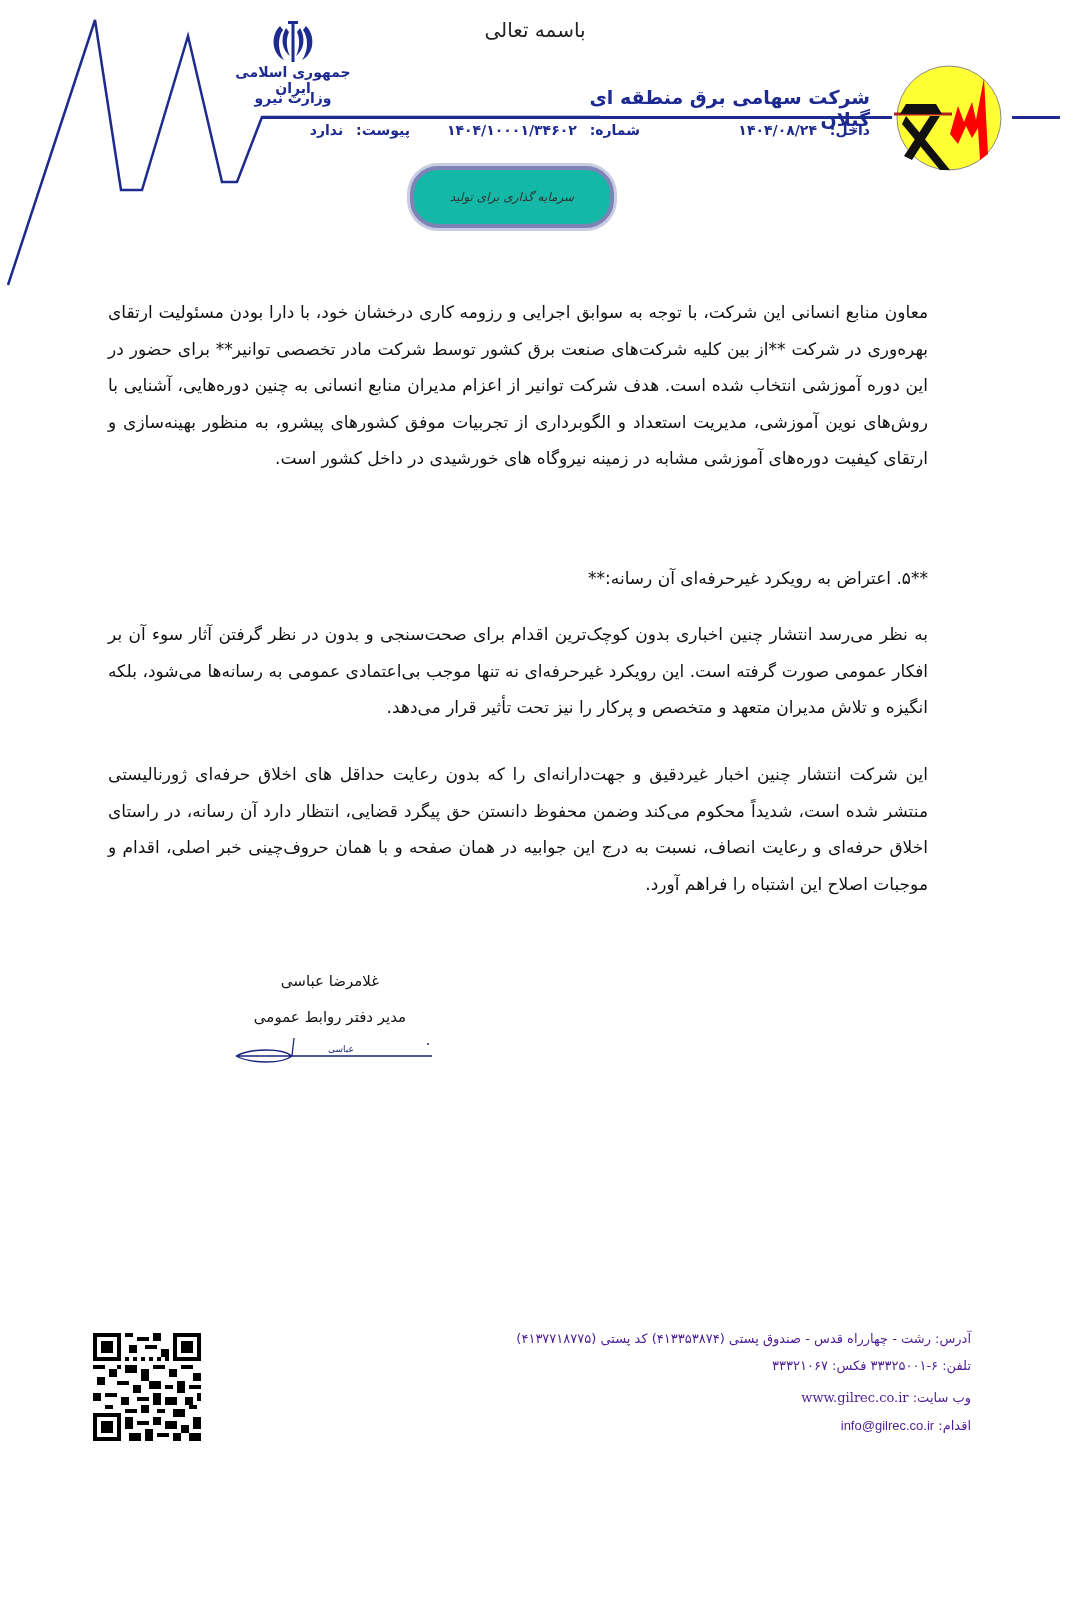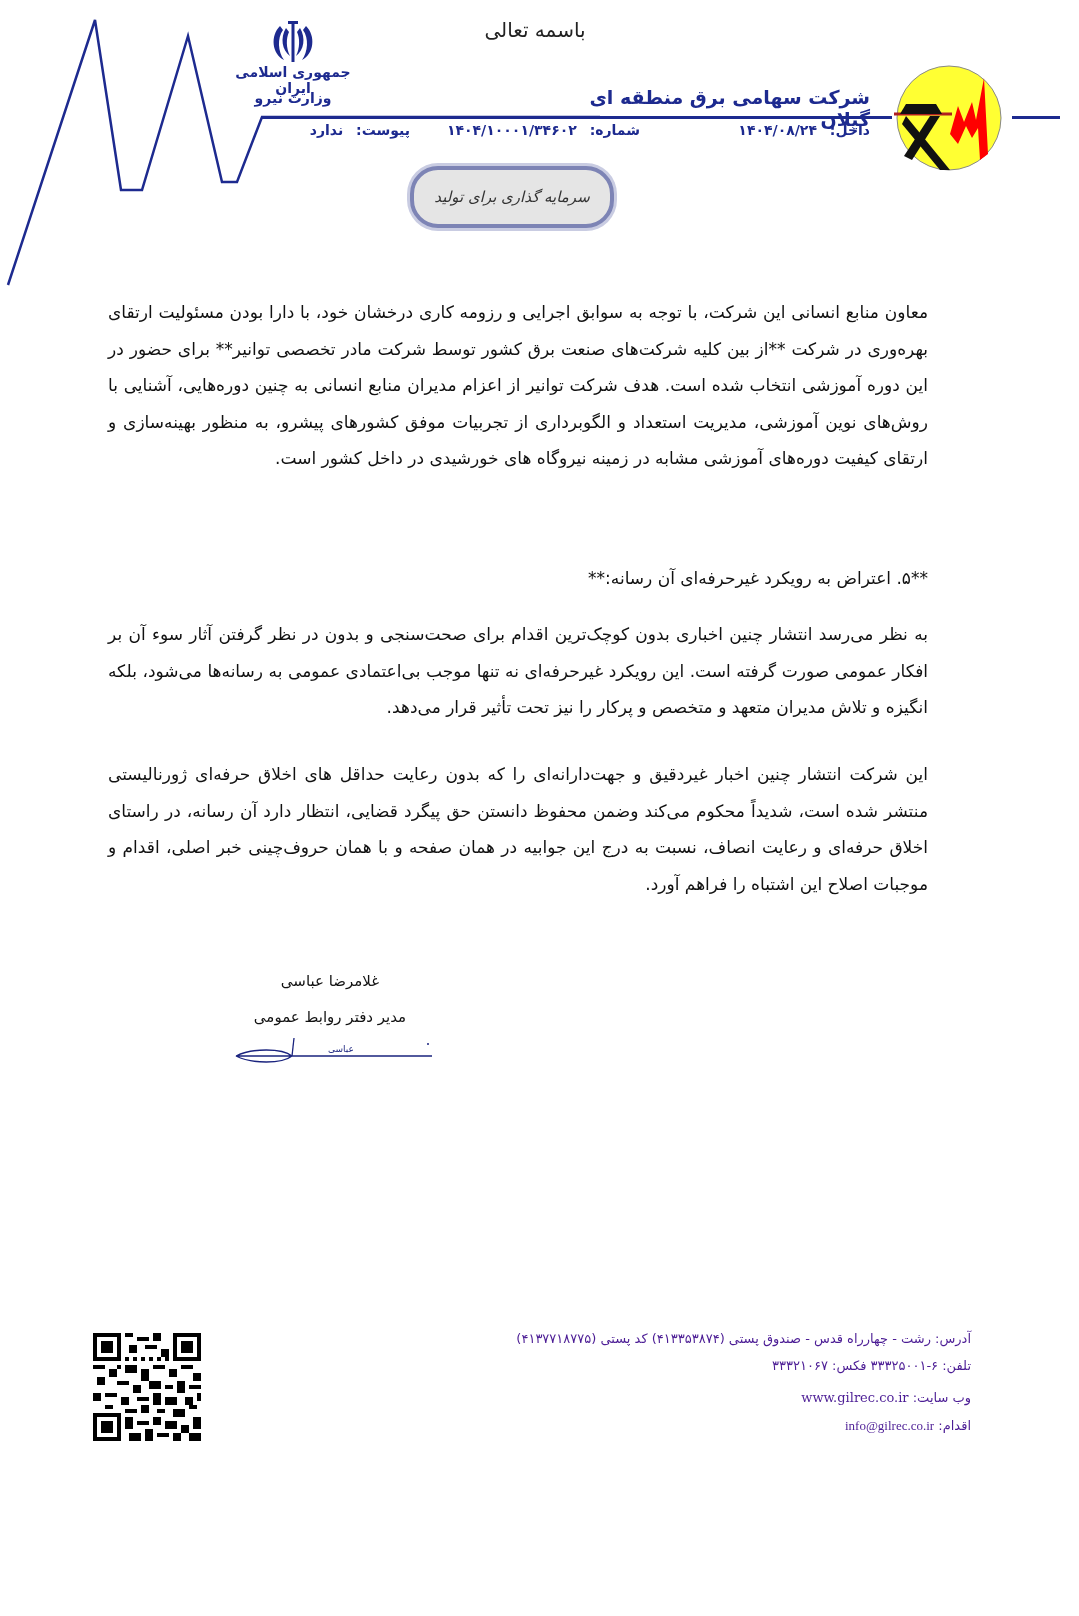--- a/index.html
+++ b/index.html
@@ -6,21 +6,21 @@
   body { width: 1079px; height: 1616px; position: relative; overflow: hidden; font-family: "DejaVu Sans", sans-serif; color: #111; }
   .abs { position: absolute; }
   .rtl { direction: rtl; }
   .header-line { position: absolute; background: #1d2a8f; height: 3px; }
   .bismillah { top: 18px; left: 480px; width: 110px; font-size: 20px; color: #222; text-align: center; }
   .gov-title { top: 64px; left: 218px; width: 150px; text-align: center; font-size: 14px; font-weight: bold; color: #1d2a8f; }
   .gov-sub { top: 90px; left: 218px; width: 150px; text-align: center; font-size: 14px; font-weight: bold; color: #1d2a8f; }
   .company { top: 86px; left: 560px; width: 310px; text-align: right; font-size: 19px; font-weight: bold; color: #1d2a8f; }
   .meta { top: 122px; font-size: 14px; font-weight: bold; color: #1d2a8f; white-space: nowrap; }
   .meta .lbl { margin-left: 8px; margin-top: 48px; }
-  .seal { top: 166px; left: 410px; width: 196px; height: 54px; border-radius: 28px; background: #e5e5e5; border: 4px solid #7d84b5; box-shadow: 0 0 0 3px #c9cce2; display:flex; align-items:center; justify-content:center; font-family: "DejaVu Serif", serif; font-style: italic; color: #333; font-size: 15px; }
+  .seal { top: 166px; left: 410px; width: 196px; height: 54px; border-radius: 28px; background: #14b8a6; border: 4px solid #7d84b5; box-shadow: 0 0 0 3px #c9cce2; display:flex; align-items:center; justify-content:center; font-family: "DejaVu Serif", serif; font-style: italic; color: #333; font-size: 12px; }
   .para { position: absolute; left: 108px; width: 820px; direction: rtl; font-size: 17px; line-height: 36.5px; text-align: justify; }
   .sig { font-weight: normal; font-size: 15px; text-align: center; width: 200px; left: 230px; }
   .footer { font-size: 13px; color: #4c1d95; direction: rtl; text-align: right; white-space: nowrap; }
   .qr { top: 1333px; left: 93px; width: 108px; height: 108px; }
 </style>
 </head>
 <body>
 
 <svg class="abs" style="top:0;left:0" width="600" height="290">
   <polyline points="8,285 95,20 121,190 142,190 188,36 222,182 237,182 262,117 600,117" fill="none" stroke="#1d2a8f" stroke-width="2.5"></polyline>
@@ -83,21 +83,21 @@
 </svg>
 
 <div class="abs footer" style="top:1331px; right:108px;">آدرس: رشت - چهارراه قدس - صندوق پستی (۴۱۳۳۵۳۸۷۴) کد پستی (۴۱۳۷۷۱۸۷۷۵)</div>
 <div class="abs footer" style="top:1358px; right:108px;">تلفن: ۶-۳۳۳۲۵۰۰۱ فکس: ۳۳۳۲۱۰۶۷</div>
 <div class="abs footer" style="top:1390px; right:108px;">
   <span>وب سایت:</span>
   <span style="font-family:'DejaVu Serif', serif;margin-left:16px;">www.gilrec.co.ir</span>
 </div>
 <div class="abs footer" style="top:1418px; right:108px;">
   <span>اقدام:</span>
-  <span style="font-family:Liberation Serif, serif;">info@gilrec.co.ir</span>
+  <span style="font-family:Liberation Sans, sans-serif;">info@gilrec.co.ir</span>
 </div>
 
 <svg class="abs qr" viewBox="0 0 27 27" shape-rendering="crispEdges">
   <rect width="27" height="27" fill="#fff"></rect>
   <g fill="#000">
     <rect x="0" y="0" width="7" height="7"></rect>
       <rect x="1" y="1" width="5" height="5" fill="#fff"></rect>
       <rect x="2" y="2" width="3" height="3"></rect>
     <rect x="20" y="0" width="7" height="7"></rect>
       <rect x="21" y="1" width="5" height="5" fill="#fff"></rect>

